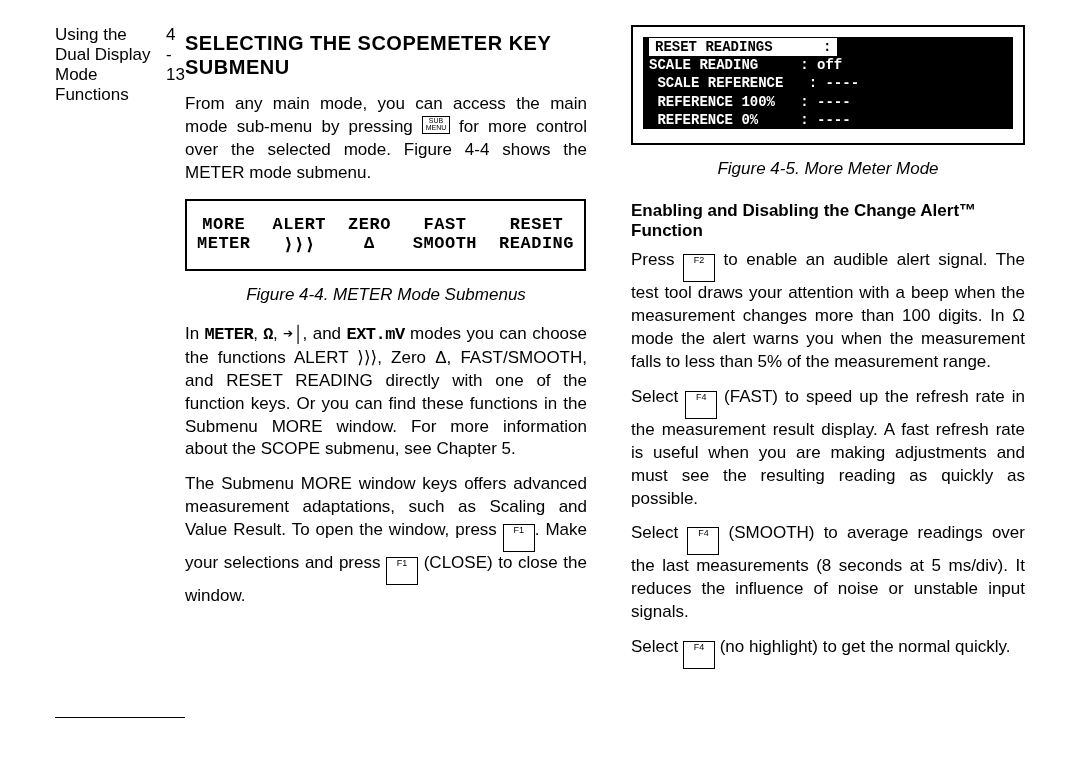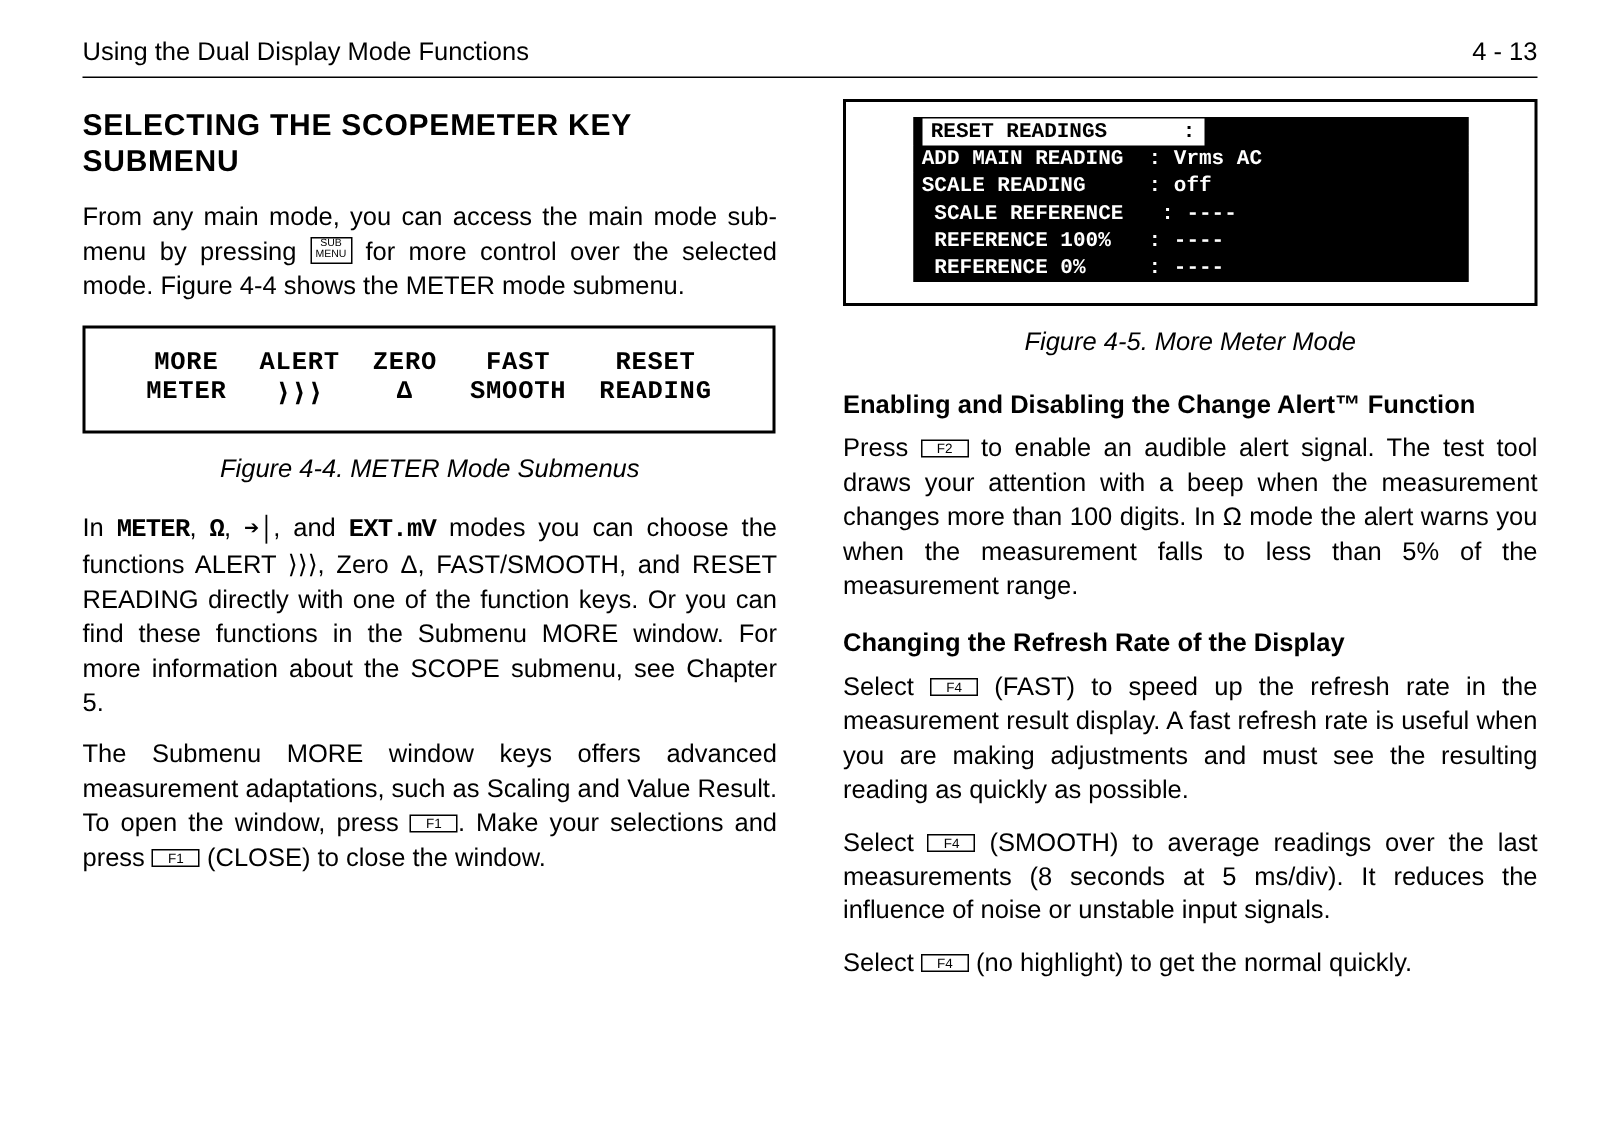--- a/index.html
+++ b/index.html
@@ -11,21 +11,21 @@
     background: #fff;
     color: #000;
     box-sizing: border-box;
   }
   .page {
     width: 1080px;
     height: 762px;
     padding: 25px 55px 30px 55px;
     box-sizing: border-box;
     display: flex;
-    flex-direction: column;
+    flex-direction: row;
   }
   .topbar {
     display: flex;
     justify-content: space-between;
     font-size: 17px;
     border-bottom: 1px solid #000;
     padding-bottom: 6px;
     margin-bottom: 14px;
   }
   .columns {
@@ -105,21 +105,21 @@
   }
   .fig5-row {
     background:#000;
     padding:0 6px;
   }
   .keycap {
     display: inline-block;
     border: 1px solid #000;
     font-size: 9px;
     line-height: 1;
-    padding: 1px 4px 0 4px;
+    padding: 1px 4px 16px 4px;
     vertical-align: 2px;
     font-family: Arial, sans-serif;
     min-width: 22px;
     text-align: center;
     background: #fff;
   }
   .keycap.two { font-size: 7px; padding:1px 2px; line-height:0.95; }
   .subhead {
     font-weight: bold;
     font-size: 17px;
@@ -170,35 +170,33 @@
         <span>The Submenu MORE window keys offers advanced measurement adaptations, such as Scaling and Value Result. To open the window, press </span><span class="keycap">F1</span><span>. Make your selections and press </span><span class="keycap">F1</span><span> (CLOSE) to close the window.</span>
       </p>
 
     </div>
 
     <div class="col">
 
       <div class="fig5-box">
         <div class="fig5-inner">
           <div class="fig5-row"><span class="fig5-line inv" style="background:#fff;color:#000;">RESET READINGS      :</span></div>
-          <div class="fig5-line">ADD MAIN READING  : Vrms AC</div>
           <div class="fig5-line">SCALE READING     : off</div>
           <div class="fig5-line"> SCALE REFERENCE   : ----</div>
           <div class="fig5-line"> REFERENCE 100%   : ----</div>
           <div class="fig5-line"> REFERENCE 0%     : ----</div>
         </div>
       </div>
       <div class="fig-caption">Figure 4-5.   More Meter Mode</div>
 
       <div class="subhead">Enabling and Disabling the Change Alert™ Function</div>
       <p>
         <span>Press </span><span class="keycap">F2</span><span> to enable an audible alert signal. The test tool draws your attention with a beep when the measurement changes more than 100 digits. In Ω mode the alert warns you when the measurement falls to less than 5% of the measurement range.</span>
       </p>
 
-      <div class="subhead">Changing the Refresh Rate of the Display</div>
       <p>
         <span>Select </span><span class="keycap">F4</span><span> (FAST) to speed up the refresh rate in the measurement result display. A fast refresh rate is useful when you are making adjustments and must see the resulting reading as quickly as possible.</span>
       </p>
       <p>
         <span>Select </span><span class="keycap">F4</span><span> (SMOOTH) to average readings over the last measurements (8 seconds at 5 ms/div). It reduces the influence of noise or unstable input signals.</span>
       </p>
       <p>
         <span>Select </span><span class="keycap">F4</span><span> (no highlight) to get the normal quickly.</span>
       </p>
 

